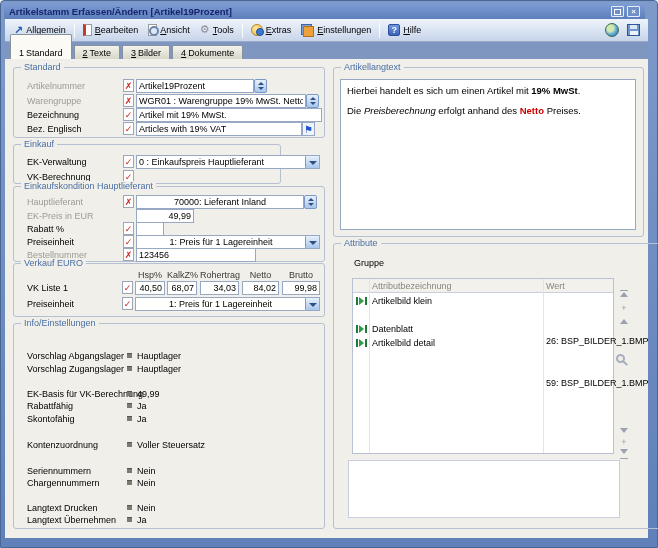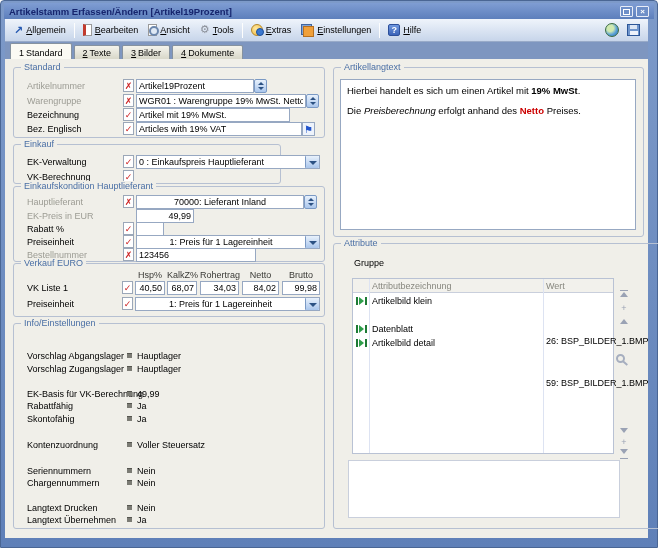--- a/index.html
+++ b/index.html
@@ -1,20 +1,20 @@
 <!DOCTYPE html>
 <html><head>
 <meta charset="utf-8">
 <style>
   * { margin:0; padding:0; box-sizing:border-box; }
   html,body { width:658px; height:548px; }
   body { position:relative; font-family:"Liberation Sans","DejaVu Sans",sans-serif; font-size:9px; color:#000; background:#fff; overflow:hidden; }
 
   .win { position:absolute; inset:0; background:linear-gradient(180deg,#7d9ac9,#5f80b8); border:1px solid #46engage5f8e; border:1px solid #4a6694; border-radius:4px 4px 0 0; }
-  .titlebar { position:absolute; top:2px; left:3px; right:3px; height:16px; display:flex; align-items:center; padding:0 5px; background:linear-gradient(180deg,#7f9dd3,#5d7fbc); color:#16256e; font-weight:bold; font-size:9.5px;justify-content:space-between; }
+  .titlebar { position:absolute; top:2px; left:3px; right:12px; height:16px; display:flex; align-items:center; padding:0 5px; background:linear-gradient(180deg,#7f9dd3,#5d7fbc); color:#16256e; font-weight:bold; font-size:9.5px;justify-content:space-between; }
   .wbtns { margin-left:auto; display:flex; gap:3px; }
   .wbtn { width:13px; height:11px; border:1px solid #e8edf8; background:#6e8fc8; color:#fff; font-size:8px; line-height:9px; text-align:center; border-radius:1px; }
   .wbtn.rest::after { content:""; display:block; width:5px; height:4px; border:1px solid #fff; margin:2px auto; }
 
   .client { position:absolute; top:18px; left:4px; right:9px; bottom:9px; background:#f0efe9; }
 
   .toolbar { height:23px; background:linear-gradient(180deg,#eff4fb,#c7d5ea); border-bottom:1px solid #98aac8; display:flex; align-items:center; padding:0 4px; }
   .mitem { display:flex; align-items:center; gap:3px; padding:2px 5px; white-space:nowrap; }
   .k { text-decoration:underline; }
   .msep { width:1px; height:15px; background:#9fb0ca; border-right:1px solid #fdfdfd; margin:0 3px; }
@@ -33,21 +33,21 @@
   .ic-sett::after { content:""; position:absolute; right:0; bottom:0; width:9px; height:9px; background:#f0a03a; border:1px solid #b56f20; }
   .ic-help { width:12px; height:12px; background:linear-gradient(#6f98e0,#3b63b8); border:1px solid #2c4f9a; border-radius:2px; color:#fff; font-weight:bold; font-size:9px; line-height:11px; text-align:center; }
   .ic-help::after { content:"?"; }
   .ic-globe { width:14px; height:14px; border-radius:50%; background:radial-gradient(circle at 35% 35%, #cfe9b0 0 30%, #58a0d8 60%, #2c6cb0); border:1px solid #3a6a40; }
   .ic-save { width:13px; height:12px; background:#6f95cc; border:1px solid #2c5698; }
   .ic-save::before { content:""; position:absolute; left:2px; top:0; width:7px; height:4px; background:#dce6f5; }
   .ic-save::after { content:""; position:absolute; left:2px; bottom:0; width:8px; height:4px; background:#eef2fa; }
 
   .tabband { height:17px; background:#7e96c0; display:flex; align-items:flex-end; padding:0 0 0 5px; gap:2px; }
   .tab { font-size:9px; padding:2px 8px 1px 8px; background:linear-gradient(#f4f3ec,#d8d7c9); border:1px solid #86929f; border-bottom:none; border-radius:2px 2px 0 0; white-space:nowrap; }
-  .tab.active { background:#fbfaf4; padding-top:4px; }
+  .tab.active { background:#fbfaf4; padding-top:13px; }
   .tab .tlbl { margin-left:2px; }
 
   .content { position:absolute; left:0; right:0; top:40px; bottom:0; background:#f0efe9; }
 
   .grp { position:absolute; border:1px solid #b6c0d2; border-radius:3px; }
   .gt { position:absolute; top:-6px; left:7px; background:#f0efe9; padding:0 3px; color:#4a6fa5; font-size:9px; white-space:nowrap; }
 
   .lbl { position:absolute; top:2px; white-space:nowrap; color:#000; }
   .dis { color:#9c9c94; }
   .frow { position:absolute; left:0; right:0; height:14px; }
@@ -166,21 +166,21 @@
         </div>
         <div class="frow" style="top:26px">
           <span class="lbl dis" style="left:13px">Warengruppe</span>
           <span class="fico x" style="left:109px"></span>
           <input class="inp" style="left: 122px; width: 170px;" readonly="" value="WGR01 : Warengruppe 19% MwSt. Netto">
           <span class="spin" style="left:292px"></span>
         </div>
         <div class="frow" style="top:40px">
           <span class="lbl" style="left:13px">Bezeichnung</span>
           <span class="fico chk" style="left:109px"></span>
-          <input class="inp" style="left: 122px; width: 154px;" value="Artikel mit 19% MwSt.">
+          <input class="inp" style="left: 122px; width: 186px;" value="Artikel mit 19% MwSt.">
         </div>
         <div class="frow" style="top:54px">
           <span class="lbl" style="left:13px">Bez. Englisch</span>
           <span class="fico chk" style="left:109px"></span>
           <input class="inp" style="left: 122px; width: 166px;" value="Articles with 19% VAT">
           <span class="flag" style="left:288px"></span>
         </div>
       </div>
 
       <div class="grp" style="left:8px;top:85px;width:268px;height:40px">

